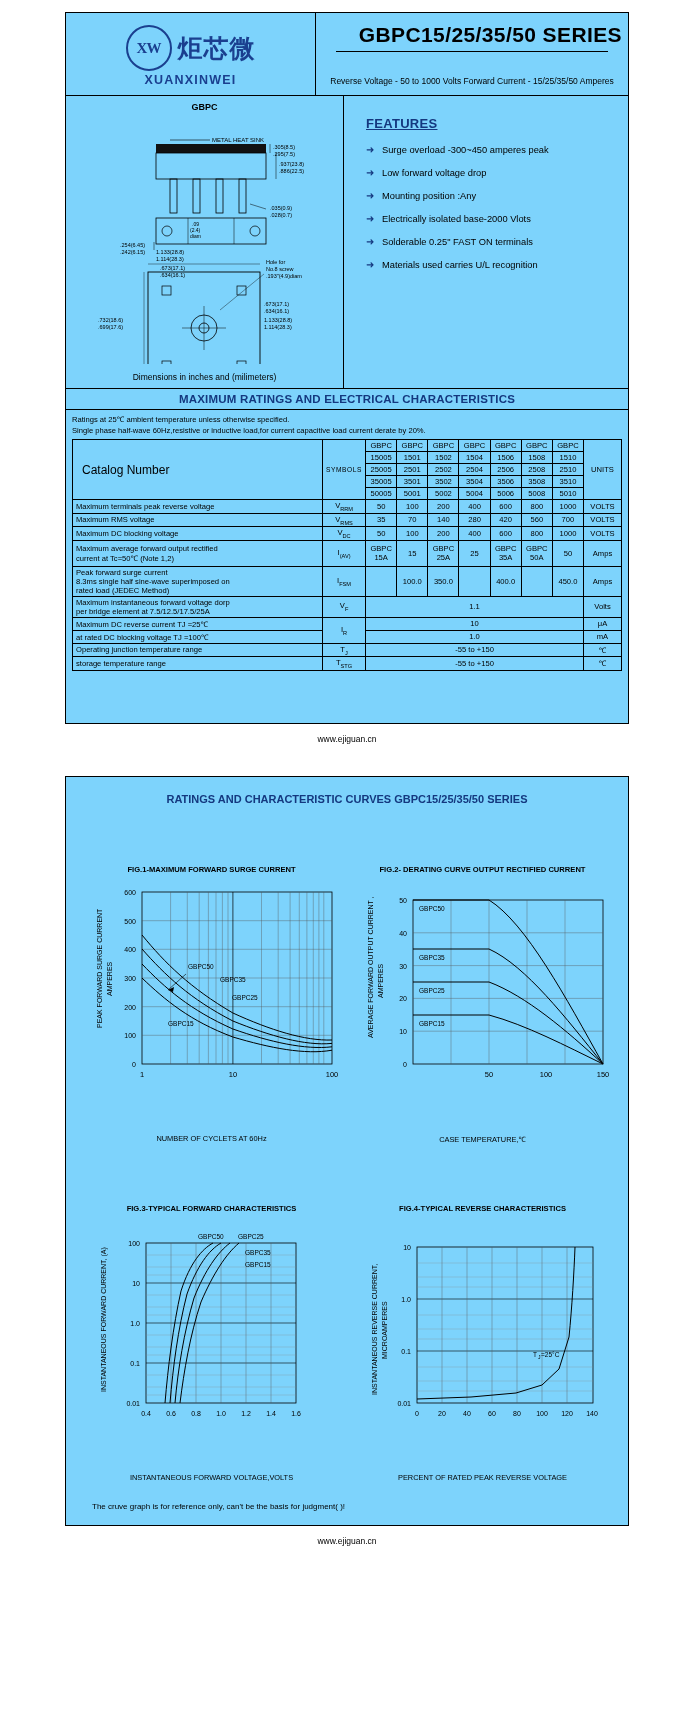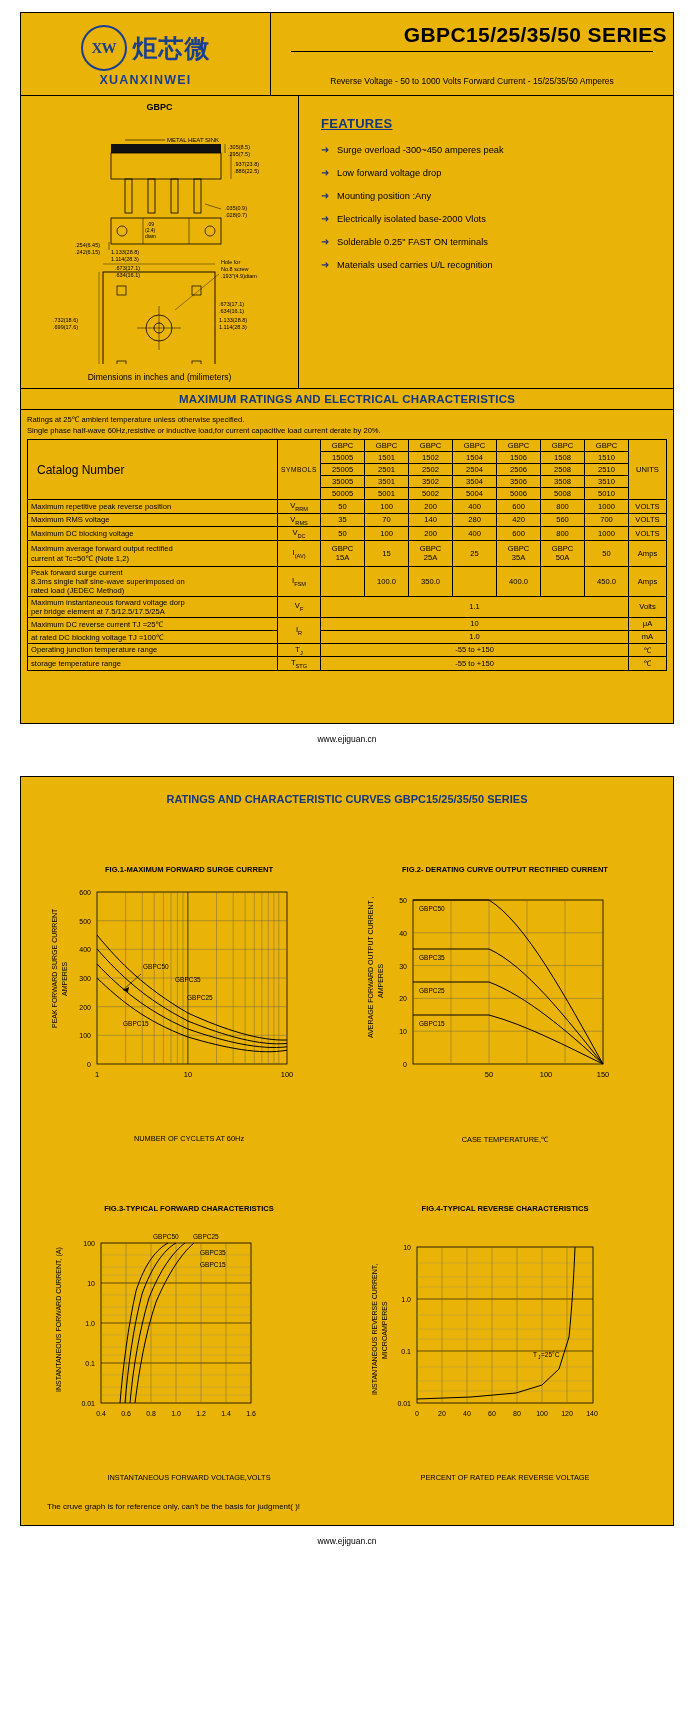--- a/index.html
+++ b/index.html
@@ -9,23 +9,23 @@
     font-family: "Liberation Sans", sans-serif;
     color: #000;
     width: 694px;
   }
   .page {
     width: 694px;
     padding: 12px 20px;
   }
   .sheet {
     border: 1px solid #000;
-    width: 654px;
+    width: 564px;
     margin: 0 auto;
-    background: #eab308;
+    background: #7dd3fc;
   }
   
   .header {
     display: flex;
     border-bottom: 1px solid #000;
   }
   .logo-cell {
     width: 250px;
     border-right: 1px solid #000;
     padding: 12px 8px 8px 8px;
@@ -302,21 +302,21 @@
           <td class="val">50005</td>
           <td class="val">5001</td>
           <td class="val">5002</td>
           <td class="val">5004</td>
           <td class="val">5006</td>
           <td class="val">5008</td>
           <td class="val">5010</td>
         </tr>
 
         <tr>
-          <td class="desc">Maximum repetitive peak reverse position</td>
+          <td class="desc">Maximum terminals peak reverse voltage</td>
           <td class="sym">V<sub>RRM</sub></td>
           <td class="val">50</td>
           <td class="val">100</td>
           <td class="val">200</td>
           <td class="val">400</td>
           <td class="val">600</td>
           <td class="val">800</td>
           <td class="val">1000</td>
           <td class="unit">VOLTS</td>
         </tr>

